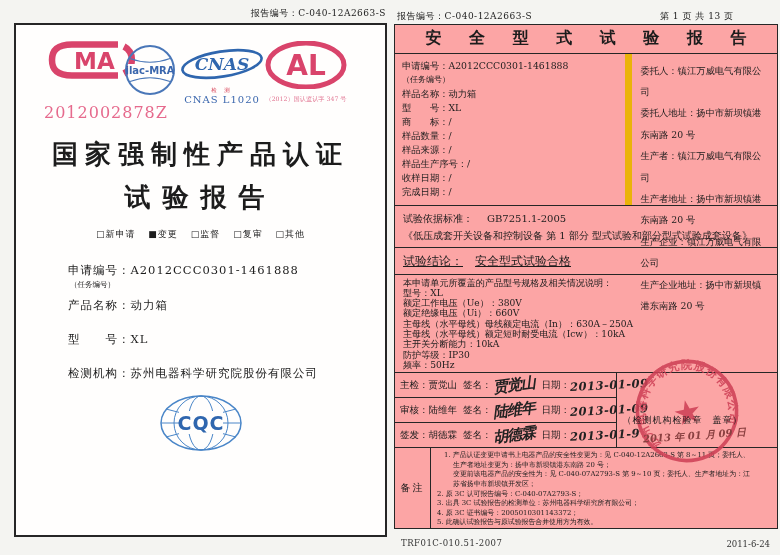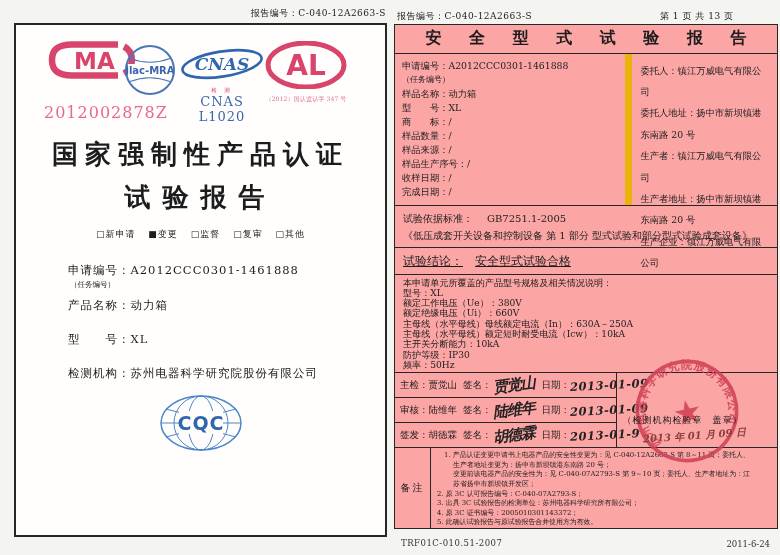--- a/index.html
+++ b/index.html
@@ -19,21 +19,21 @@
   
   #pageL {
     left:14px; top:23px; width:373px; height:514px;
     background:#fffefd; border:2px solid #262626;
   }
   .lp-report-no { left:220px; top:7px; width:166px; text-align:right; }
 
   .logo-block { position:absolute; text-align:center; }
   .cma-num { font-size:16px; color:#e66a8d; letter-spacing:1px; margin-top:16px; }
   .cnas-tag { font-size:5.5px; color:#d94a5e; letter-spacing:3px; }
-  .cnas-code { font-size:13px; color:#3a66ad; letter-spacing:1px; }
+  .cnas-code { font-size:10px; color:#3a66ad; letter-spacing:1px; }
   .al-cap { font-size:6.2px; color:#e0718f; margin-top:2px; white-space:nowrap; }
 
   .lp-title { left:0; top:112px; width:100%; text-align:center; }
   .lp-title .t1 { font-size:26px; font-weight:bold; letter-spacing:7px; }
   .lp-title .t2 { font-size:26px; font-weight:bold; letter-spacing:12px; margin-top:8px; }
   .lp-checks { left:0; top:203px; width:100%; text-align:center; font-size:9px; }
   .lp-checks span { margin:0 5px; letter-spacing:1px; }
 
   .lp-fields { left:52px; top:238px; font-size:11.5px; letter-spacing:1px; }
   .lp-fields .fsub { font-size:7.5px; letter-spacing:0; margin:2px 0 8px 2px; }
@@ -190,20 +190,21 @@
       <div>样品生产序号：/</div>
       <div>收样日期：/</div>
       <div>完成日期：/</div>
     </div>
     <div class="info-r">
       <div>委托人：镇江万威电气有限公司</div>
       <div>委托人地址：扬中市新坝镇港东南路 20 号</div>
       <div>生产者：镇江万威电气有限公司</div>
       <div>生产者地址：扬中市新坝镇港东南路 20 号</div>
       <div>生产企业：镇江万威电气有限公司</div>
+      <div>生产企业地址：扬中市新坝镇港东南路 20 号</div>
     </div>
   </div>
 
   <div class="row r-std">
     <div>
       <span>试验依据标准：</span><span class="gap"></span><span>GB7251.1-2005</span>
     </div>
     <div>《低压成套开关设备和控制设备 第 1 部分 型式试验和部分型式试验成套设备》</div>
   </div>
 

